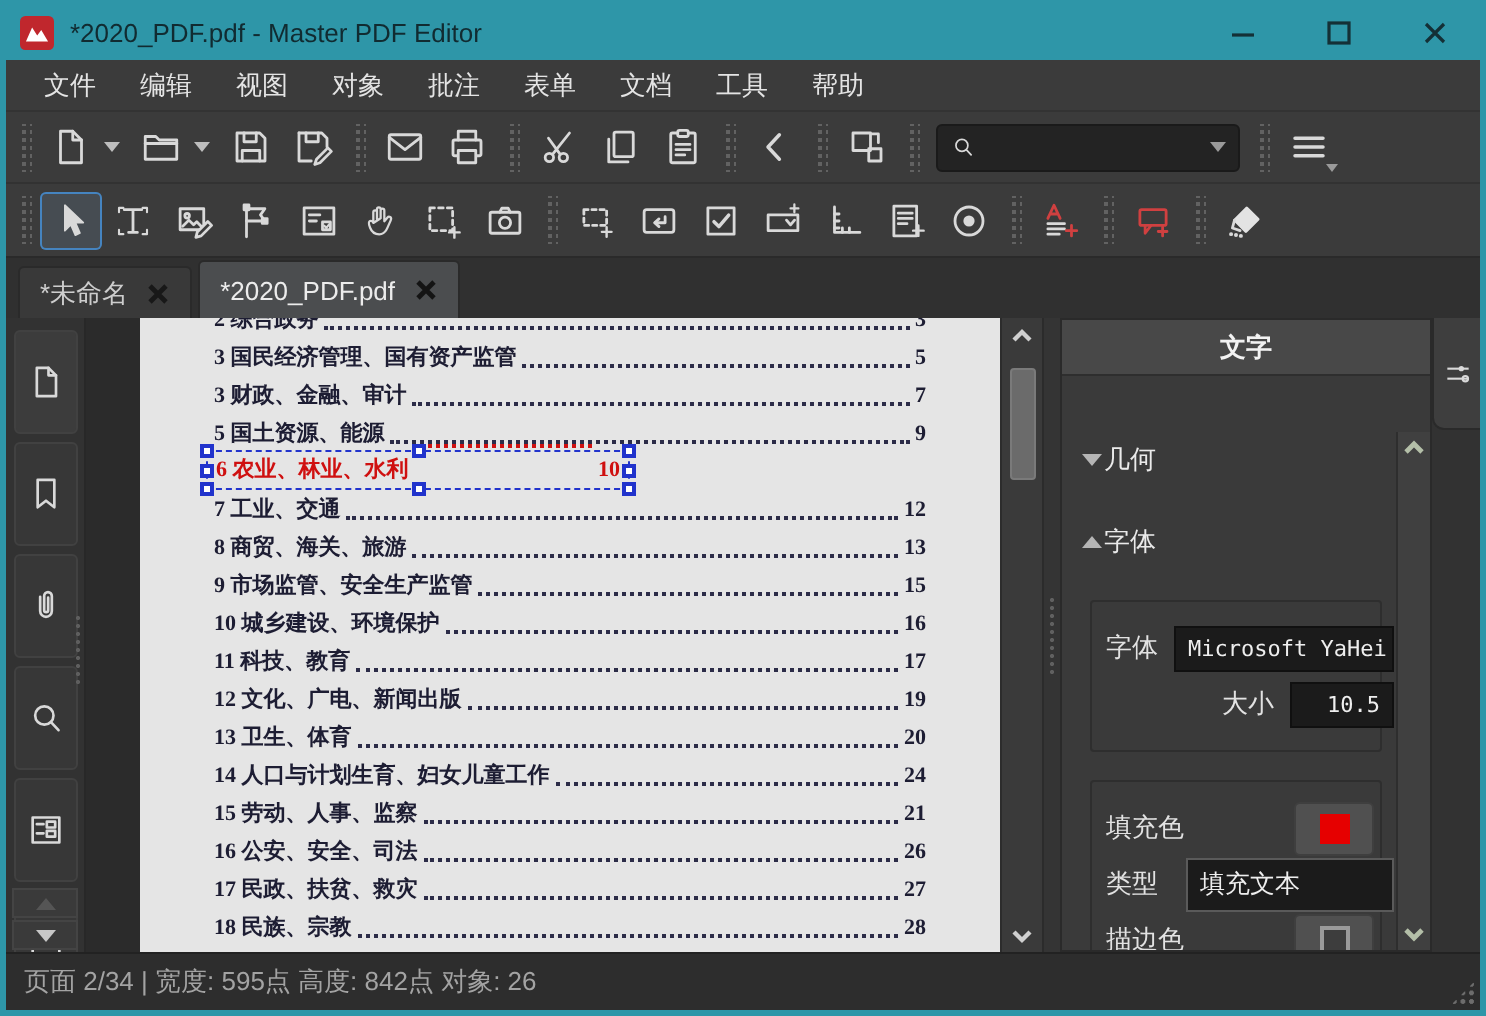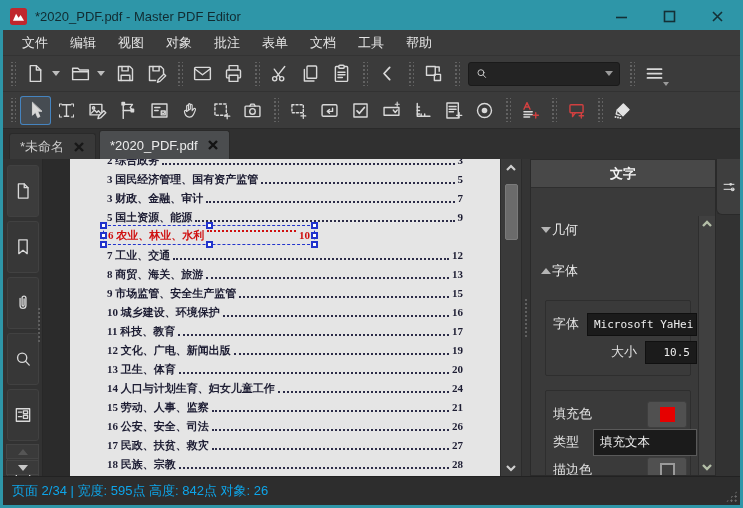--- a/index.html
+++ b/index.html
@@ -62,21 +62,21 @@
     background-image:radial-gradient(#5e5e5e 1px,transparent 1.1px);background-size:4px 4px;}
 
   .docwrap{flex:1;display:flex;min-width:0;}
   .gutter{width:27px;flex:0 0 auto;}
   .page{width:430px;background:#e5e5e5;overflow:hidden;flex:0 0 auto;}
   .toc{padding:0 37px 0 37px;margin-top:-9px;}
   .toc-row{height:19px;display:flex;align-items:flex-end;font-family:"Liberation Serif","DejaVu Serif",serif;
     font-size:11px;font-weight:700;color:#1d1d33;line-height:18px;white-space:nowrap;}
   .leader{flex:1;margin:0 3px;border-bottom:2px dotted #2c2c48;transform:translateY(-4px);min-width:10px;}
   .toc-row.selected{color:#cf1010;}
-  .sel-box{position:relative;display:flex;align-items:center;width:212px;margin-left:-4px;padding:0 4px;
+  .sel-box{position:relative;display:flex;align-items:flex-start;width:212px;margin-left:-4px;padding:0 4px;
     border:1px dashed #2133cc;}
   .sel-box .leader{border-bottom-color:#cf1010;}
   .hdl{position:absolute;width:7px;height:7px;background:#fff;border:2px solid #2133cc;}
 
   .vscroll{width:21px;background:#3a3a3a;border-left:1px solid #2c2c2c;display:flex;flex-direction:column;align-items:center;flex:0 0 auto;}
   .vs-btn{width:100%;height:17px;display:flex;align-items:center;justify-content:center;flex:0 0 auto;}
   .vs-btn svg{width:12px;height:12px;stroke:#cfcfcf;stroke-width:2.2;fill:none;}
   .vs-thumb{width:13px;height:56px;background:#6b6b6b;border:1px solid #7a7a7a;border-radius:2px;margin-top:8px;}
   .vs-spacer{flex:1;}
 
@@ -114,21 +114,21 @@
     display:flex;flex-direction:column;align-items:center;justify-content:space-between;padding:2px 0;}
   .panel-scroll svg{width:12px;height:12px;stroke:#b4bfa8;stroke-width:2.4;fill:none;}
 
   .rstrip{width:24px;background:#323232;flex:0 0 auto;display:flex;flex-direction:column;align-items:center;}
   .strip-tab{width:100%;height:56px;background:#3e3e3e;border:1px solid #2a2a2a;border-right:none;border-top:none;
     border-bottom-left-radius:6px;display:flex;align-items:center;justify-content:center;}
   .strip-tab svg{width:16px;height:16px;}
 
   
   .statusbar{height:29px;background:#2d2d2d;border-top:1px solid #222;display:flex;align-items:center;
-    padding:0 9px;color:#0ea5e9;font-size:13px;flex:0 0 auto;position:relative;}
+    padding:0 9px;color:#a3a3a3;font-size:13px;flex:0 0 auto;position:relative;}
   .resize-grip{position:absolute;right:2px;bottom:2px;width:13px;height:13px;
     background-image:radial-gradient(#6d6d6d 1.1px,transparent 1.2px);background-size:4.3px 4.3px;
     clip-path:polygon(100% 0,100% 100%,0 100%);}
 </style>
 </head>
 <body>
 
 <div class="window">
 
   <div class="titlebar">

